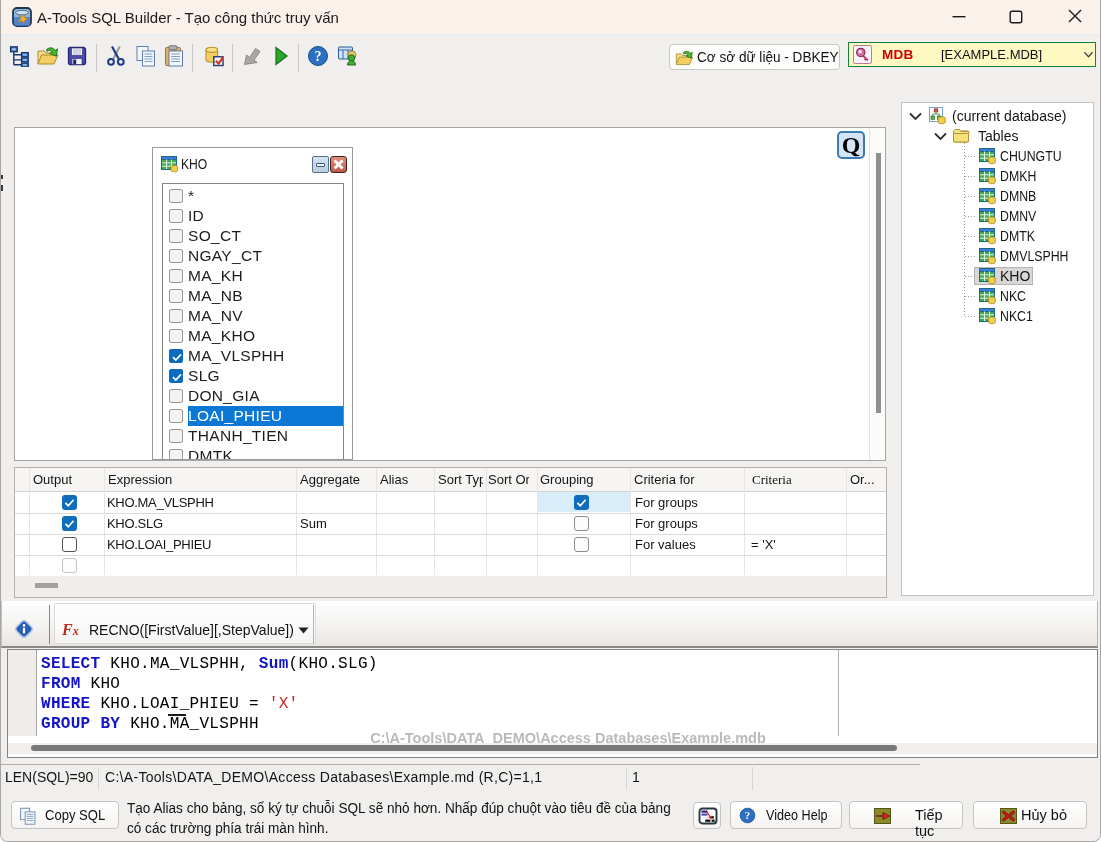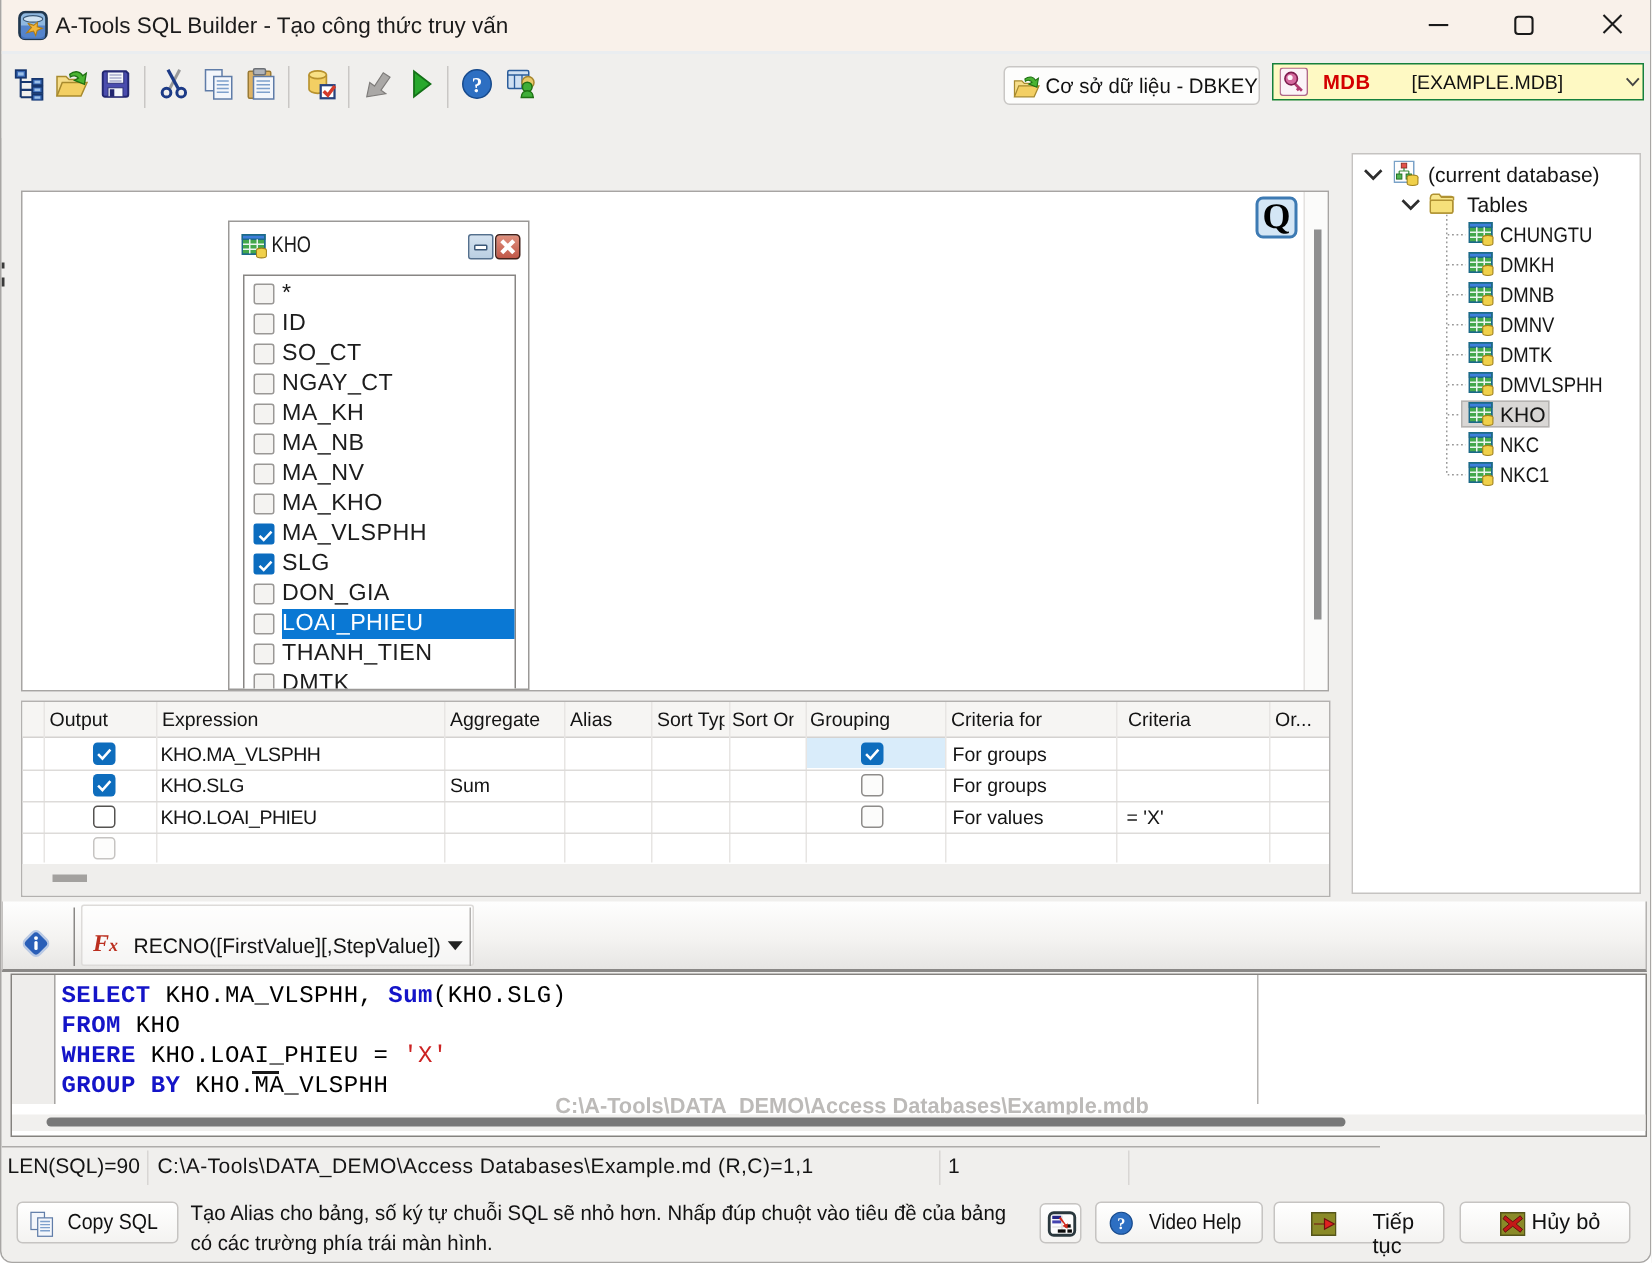--- a/index.html
+++ b/index.html
@@ -384,21 +384,21 @@
   <div id="grid">
     <div class="abs" style="left:0;top:0;width:871px;height:24px;background:#f6f5f3;border-bottom:1px solid #d4d2d0;"></div>
     <span class="gcell" style="left:18px;top:4px;">Output</span>
     <span class="gcell" style="left:93px;top:4px;">Expression</span>
     <span class="gcell" style="left:285px;top:4px;">Aggregate</span>
     <span class="gcell" style="left:365px;top:4px;">Alias</span>
     <div class="gcell" style="left:423px;top:4px;width:45px;overflow:hidden;white-space:nowrap;">Sort Typ</div>
     <div class="gcell" style="left:473px;top:4px;width:41px;overflow:hidden;white-space:nowrap;">Sort Ord</div>
     <span class="gcell" style="left:525px;top:4px;">Grouping</span>
     <span class="gcell" style="left:619px;top:4px;">Criteria for</span>
-    <span class="gcell" style="left:737px;top:4px;">Criteria</span>
+    <span class="gcell" style="left:737px;top:4px;font-family:Liberation Serif, serif;">Criteria</span>
     <span class="gcell" style="left:835px;top:4px;">Or...</span>
     <div class="gcol-line" style="left:14px;"></div>
     <div class="gcol-line" style="left:89px;"></div>
     <div class="gcol-line" style="left:281px;"></div>
     <div class="gcol-line" style="left:361px;"></div>
     <div class="gcol-line" style="left:419px;"></div>
     <div class="gcol-line" style="left:471px;"></div>
     <div class="gcol-line" style="left:522px;"></div>
     <div class="gcol-line" style="left:615px;"></div>
     <div class="gcol-line" style="left:729px;"></div>

